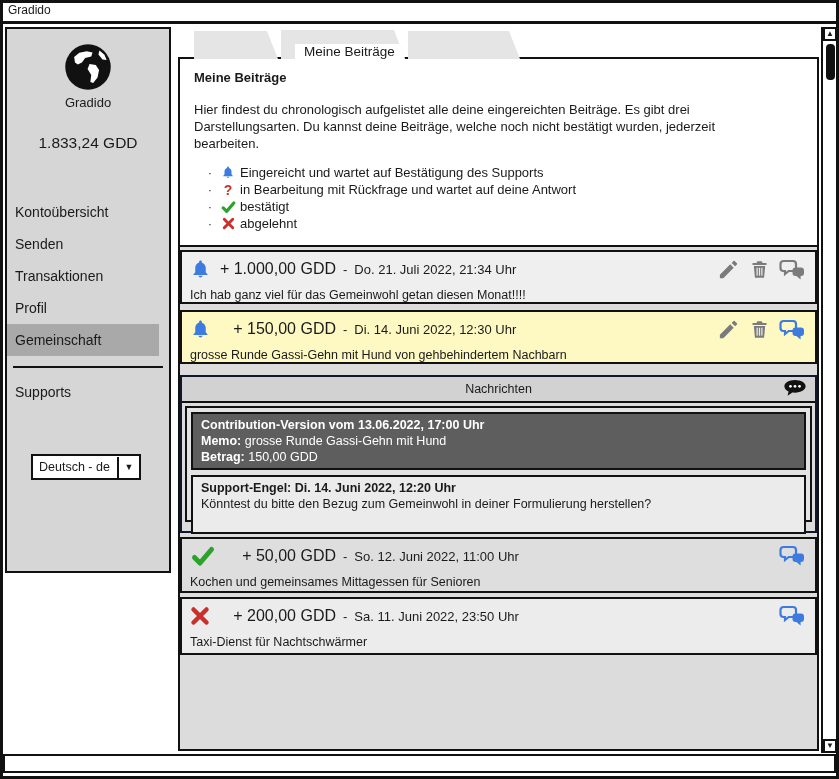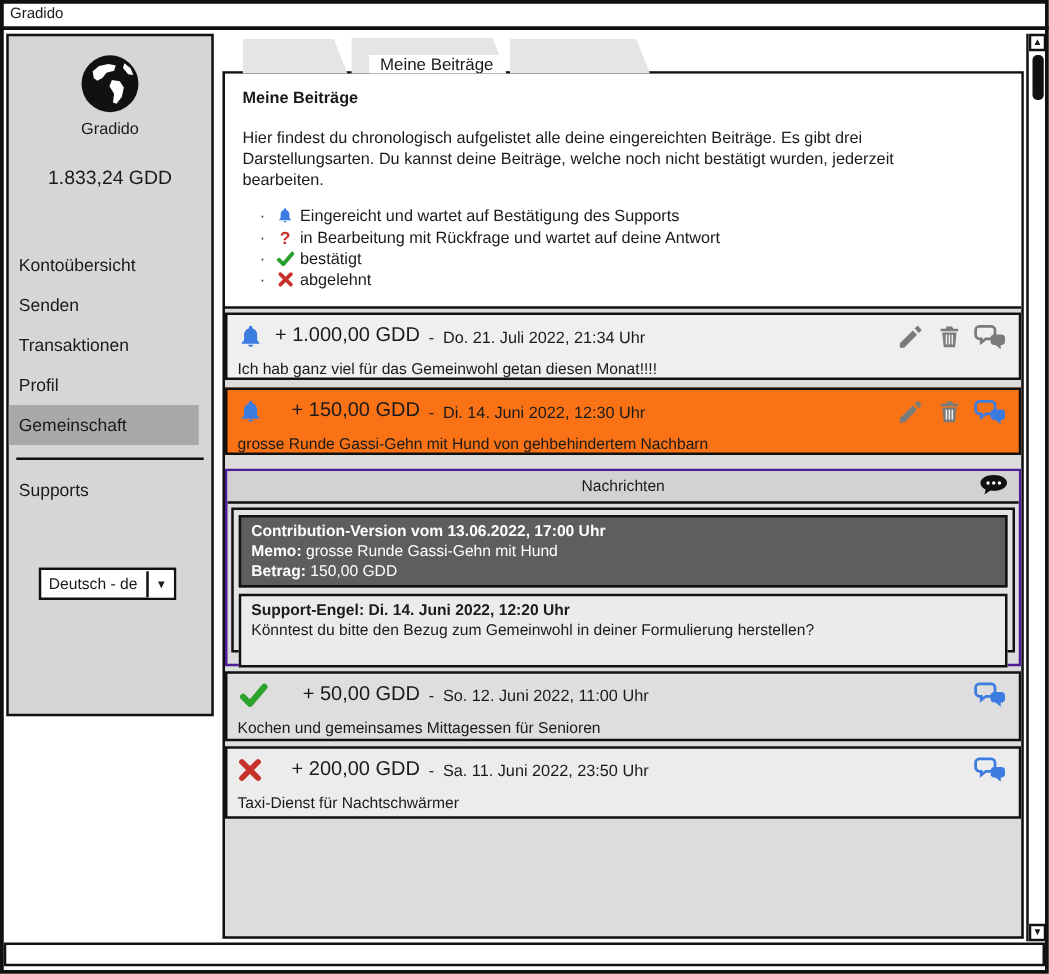--- a/index.html
+++ b/index.html
@@ -46,25 +46,25 @@
   .row-head{display:flex;align-items:center;padding:4px 6px 0 8px;height:26px;}
   .status-ic{width:28px;display:flex;align-items:center;}
   .amount{width:118px;text-align:right;font-size:16px;white-space:nowrap;}
   .sep{margin:0 7px;font-size:13px;}
   .dtime{font-size:13px;white-space:nowrap;}
   .memo{padding:6px 8px 0 8px;font-size:12.5px;white-space:nowrap;}
   .actions{position:absolute;top:6px;right:10px;display:flex;gap:9px;align-items:center;}
   .actions .aic{cursor:pointer;display:flex;}
   .c-blue{color:#3c7ce0;} .c-green{color:#2ca12c;} .c-red{color:#c8312b;} .c-gray{color:#7b7b7b;}
   .row1{top:191px;height:54px;background:#efefef;}
-  .row2{top:251px;height:54px;background:#f97316;}
+  .row2{top:251px;height:54px;background:#fef9c3;}
   .row3{top:478px;height:56px;background:#dedede;}
   .row4{top:538px;height:58px;background:#ececec;}
   
-  .msg-card{position:absolute;top:316px;height:158px;left:0;right:0;border:2px solid #4c1d95;background:#dcdcdc;box-sizing:border-box;}
+  .msg-card{position:absolute;top:316px;height:158px;left:0;right:0;border:2px solid #0f172a;background:#dcdcdc;box-sizing:border-box;}
   .msg-header{height:24px;background:#d2d2d2;border-bottom:2px solid #111;text-align:center;
     line-height:24px;font-size:12.5px;position:relative;}
   .msg-header-ic{position:absolute;right:8px;top:2px;cursor:pointer;}
   .msg-body{position:absolute;top:29px;left:3px;right:3px;bottom:9px;border:2px solid #111;background:#e3e3e3;box-sizing:border-box;}
   .dark-box{margin:4px;background:#5e5e5e;border:2px solid #111;color:#fff;padding:3px 8px;
     font-size:12.5px;line-height:16px;}
   .dark-box .b{font-weight:bold;}
   .support-box{margin:5px 4px 0 4px;border:2px solid #111;background:#ebebeb;padding:3px 8px;
     font-size:12.5px;line-height:16px;height:49px;box-sizing:content-box;}
   .support-box .b{font-weight:bold;}

